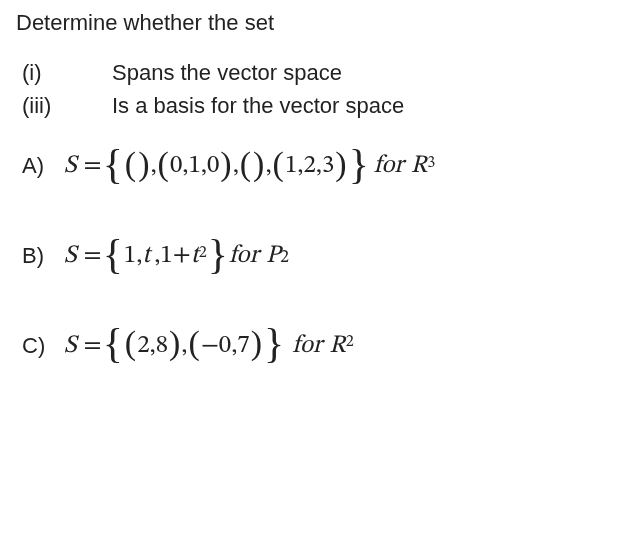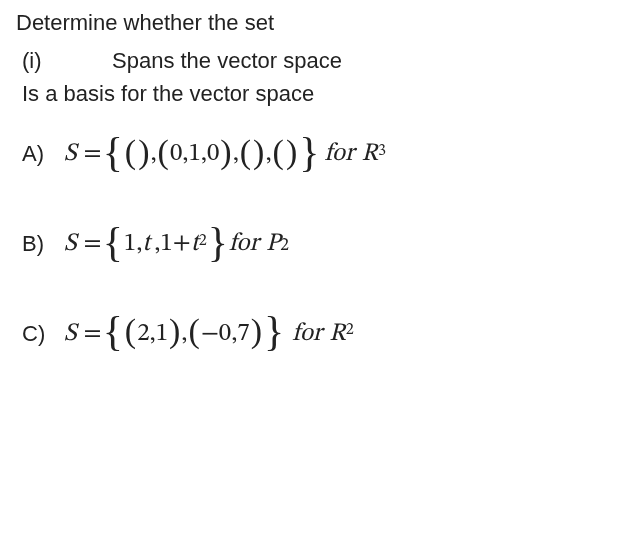--- a/index.html
+++ b/index.html
@@ -10,21 +10,21 @@
     background: #ffffff;
     font-family: "Segoe UI", "Helvetica Neue", Arial, sans-serif;
     color: #222;
     font-size: 22px;
     line-height: 1.35;
   }
   .page {
     padding: 8px 12px 0 16px;
   }
   .title {
-    margin-bottom: 8px;
+    margin-bottom: 20px;
   }
   .roman-list {
     margin-left: 6px;
     margin-bottom: 28px;
   }
   .roman-row {
     display: flex;
     margin-bottom: 2px;
   }
   .roman-num {
@@ -92,20 +92,21 @@
   <div class="title">Determine whether the set</div>
 
   <div class="roman-list">
     <div class="roman-row">
       <span class="roman-num">(i)</span>
       <span>Spans the vector space</span>
     </div>
     <div class="roman-row">
     </div>
     <div class="roman-row">
+      <span class="roman-num">(iii)</span>
       <span>Is a basis for the vector space</span>
     </div>
   </div>
 
   <div class="problems">
 
     <div class="prob">
       <span class="prob-label">A)</span>
       <span class="math">
         <span class="mi">S</span>
@@ -116,20 +117,21 @@
           <span class="paren">)</span>
         <span>,</span>
         <span class="paren">(</span>
           <span>0,1,0</span>
           <span class="paren">)</span>
         <span>,</span>
         <span class="paren">(</span>
           <span class="paren">)</span>
         <span>,</span>
         <span class="paren">(</span>
+          <span>1,2,3</span>
           <span class="paren">)</span>
         <span class="brace">}</span>
         <span class="sp"></span>
         <span class="mi">for</span>
         <span class="spm"></span>
         <span class="mi">R</span>
           <span class="sup">3</span>
       </span>
     </div>
 
@@ -158,21 +160,21 @@
     </div>
 
     <div class="prob">
       <span class="prob-label">C)</span>
       <span class="math">
         <span class="mi">S</span>
         <span class="spm"></span>
         <span>=</span>
         <span class="brace">{</span>
         <span class="paren">(</span>
-          <span>2,1</span>
+          <span>2,8</span>
           <span class="paren">)</span>
         <span>,</span>
         <span class="paren">(</span>
           <span>−</span>
           <span>0,7</span>
           <span class="paren">)</span>
         <span class="brace">}</span>
         <span class="spm"></span>
         <span class="mi">for</span>
         <span class="spm"></span>

